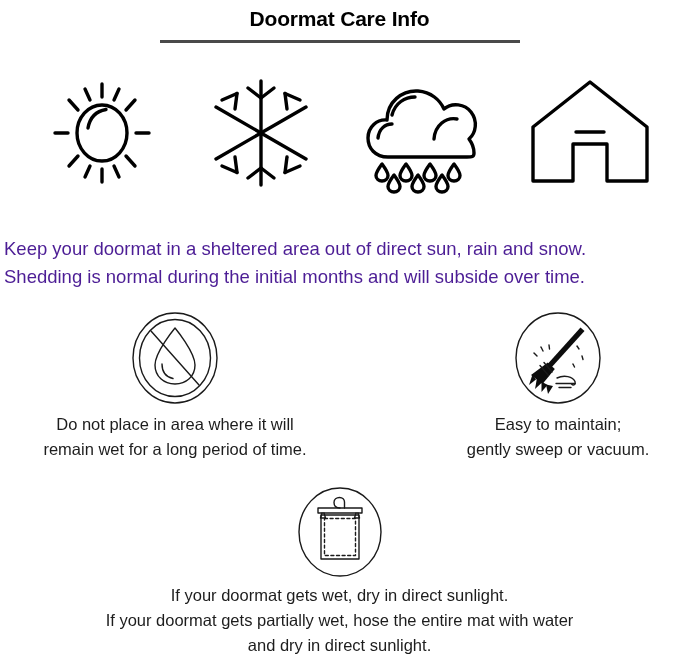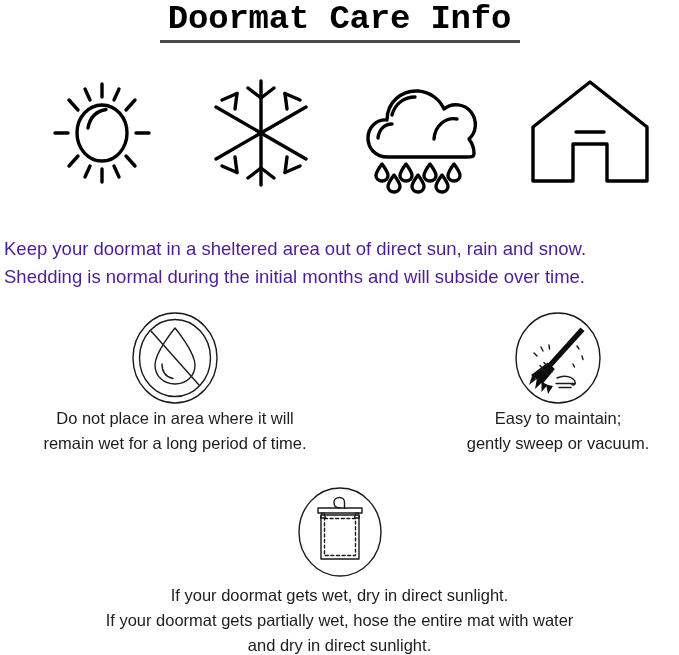--- a/index.html
+++ b/index.html
@@ -19,23 +19,23 @@
 
   
   .title-block {
     position: absolute;
     left: 0;
     top: 0;
     width: 679px;
     text-align: center;
   }
   .title {
-    font-family: Liberation Mono, monospace;
+    font-family: Liberation Sans, sans-serif;
     font-weight: bold;
-    font-size: 34px;
+    font-size: 21px;
     line-height: 34px;
     letter-spacing: -0.2px;
     color: #000000;
     margin: 0;
     padding-top: 2px;
   }
   .title-rule {
     width: 360px;
     height: 3px;
     background: #4a4a4a;
@@ -93,21 +93,21 @@
   }
   .col-left  { left: 20px;  width: 310px; }
   .col-right { left: 400px; width: 316px; }
   .care-icon {
     height: 92px;
     display: flex;
     align-items: center;
     justify-content: center;
   }
   .care-caption {
-    margin-top: 2px;
+    margin-top: 8px;
     font-size: 16.5px;
     line-height: 25px;
     color: #1d1d1d;
     white-space: pre-line;
   }
 
   
   .care-bottom {
     position: absolute;
     left: 0;

